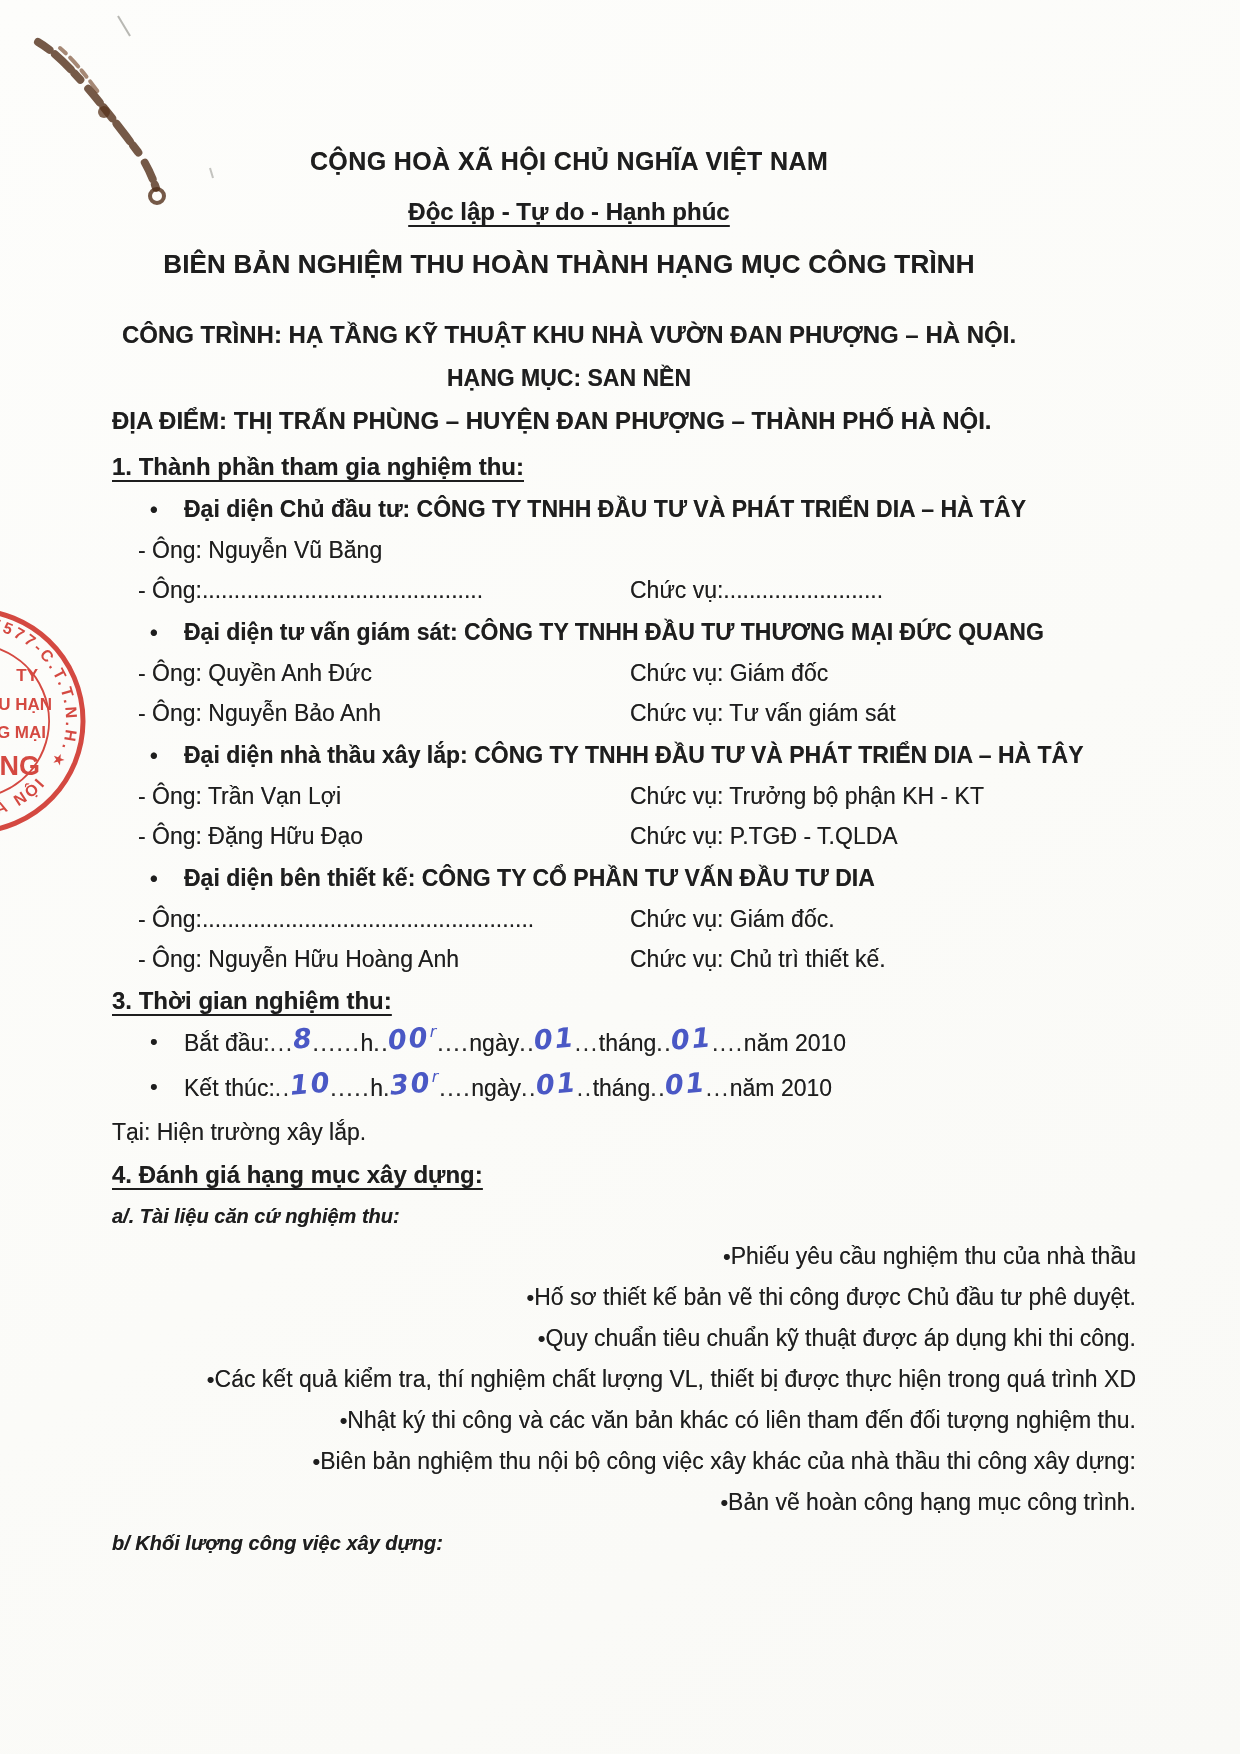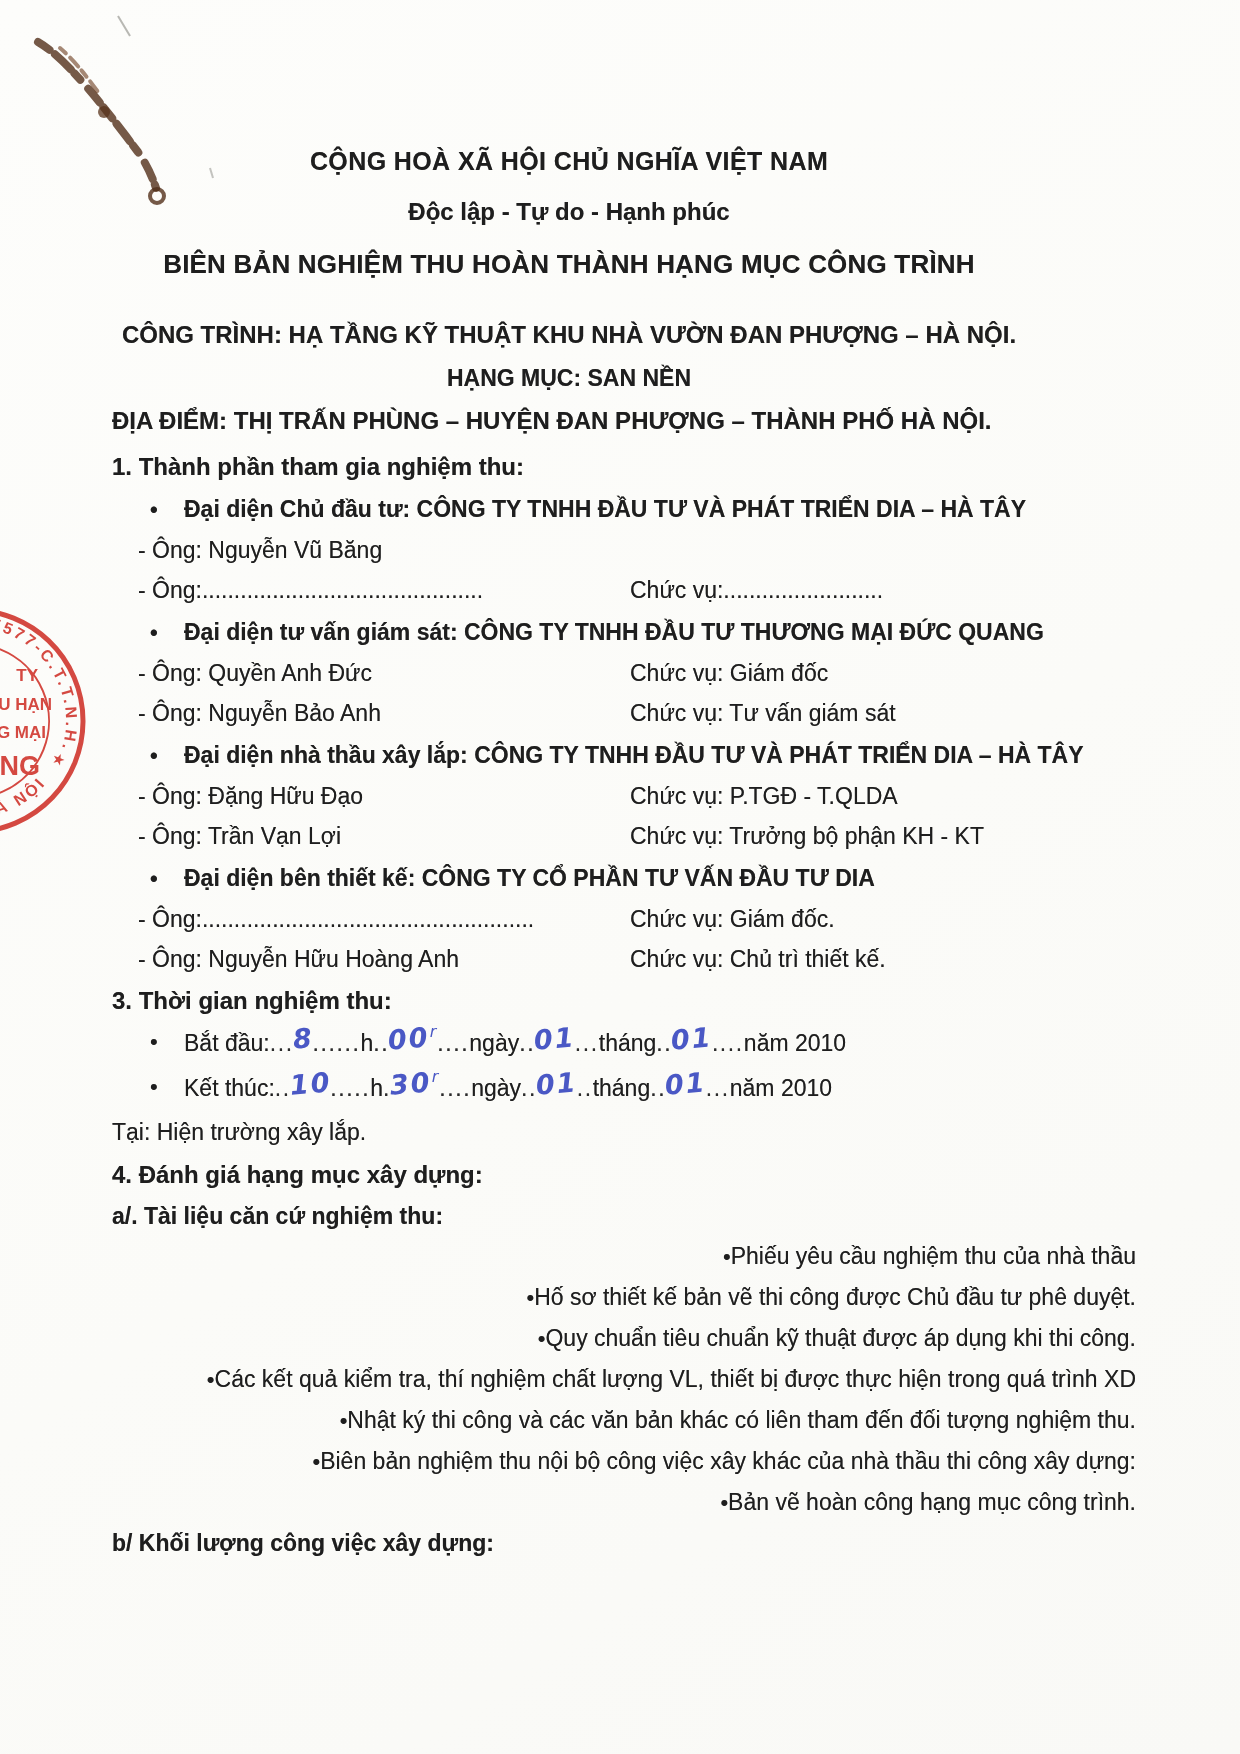--- a/index.html
+++ b/index.html
@@ -12,21 +12,21 @@
     overflow:hidden; color:#1e1e1e;
   }
 
   .content {
     position:absolute; inset:0;
     padding:146px 104px 0 112px;
     text-shadow:0 0 0.6px rgba(25,25,25,.55);
   }
 
   .bold { font-weight:bold; }
-  .u { text-decoration-thickness:2.2px; text-underline-offset:5px;text-align:right; }
+  .u { text-decoration:underline; text-decoration-thickness:2.2px; text-underline-offset:5px;text-align:right; }
 
   .doc-header { text-align:center; padding-right:110px; }
   .t1 { font-size:25px; line-height:30px; margin-bottom:21px; letter-spacing:.4px; }
   .t2 { font-size:24px; line-height:30px; margin-bottom:21px; }
   .t3 { font-size:26px; line-height:32px; margin-bottom:40px; letter-spacing:.2px; }
   .t4 { font-size:24px; line-height:30px; margin-bottom:14px; }
   .t5 { font-size:23px; line-height:28px; margin-bottom:14px; }
 
   .l-line { font-size:24px; line-height:30px; margin-bottom:16px; }
   .sec-head { font-size:24px; line-height:30px; margin-bottom:12px; }
@@ -45,21 +45,21 @@
     color:#4a58c5; font-size:27px; letter-spacing:2px;
     display:inline-block; transform:rotate(-5deg); position:relative; top:-3px;
     margin:0 -1px; text-shadow:none;
   }
   .seg-tick {
     color:#4a58c5; font-family:"DejaVu Sans", sans-serif; font-style:italic;
     font-size:16px; position:relative; top:-14px; margin:0 1px; text-shadow:none;
   }
   .plain-note { font-size:23px; line-height:28px; margin-bottom:14px; }
 
-  .sub-head { font-size:23px; line-height:28px; margin-bottom:12px; font-weight:bold; }
+  .sub-head { font-size:20px; line-height:28px; margin-bottom:12px; font-weight:bold;font-style:italic; }
   .doc-bullets { list-style:none;text-align:right; }
   .doc-bullets li { font-size:23px; line-height:28px; margin-bottom:12px; padding-left:38px; }
 
   .stamp { position:absolute; left:0; top:590px; opacity:.93; }
   .smudge { position:absolute; left:0; top:0; }
 </style>
 </head>
 <body>
 
 <div class="page">
@@ -126,26 +126,26 @@
         <div class="member-row">
           <span class="m-left">- Ông: Quyền Anh Đức</span>
           <span class="m-right">Chức vụ: Giám đốc</span>
         </div>
         <div class="member-row">
           <span class="m-left">- Ông: Nguyễn Bảo Anh</span>
           <span class="m-right">Chức vụ: Tư vấn giám sát</span>
         </div>
         <div class="party-head"><span class="bullet">•</span><span class="party-role">Đại diện nhà thầu xây lắp: </span><span class="party-company">CÔNG TY TNHH ĐẦU TƯ VÀ PHÁT TRIỂN DIA – HÀ TÂY</span></div>
         <div class="member-row">
+          <span class="m-left">- Ông: Trần Vạn Lợi</span>
+          <span class="m-right">Chức vụ: Trưởng bộ phận KH - KT</span>
+        </div>
+        <div class="member-row">
           <span class="m-left">- Ông: Đặng Hữu Đạo</span>
           <span class="m-right">Chức vụ: P.TGĐ - T.QLDA</span>
-        </div>
-        <div class="member-row">
-          <span class="m-left">- Ông: Trần Vạn Lợi</span>
-          <span class="m-right">Chức vụ: Trưởng bộ phận KH - KT</span>
         </div>
         <div class="party-head"><span class="bullet">•</span><span class="party-role">Đại diện bên thiết kế: </span><span class="party-company">CÔNG TY CỔ PHẦN TƯ VẤN ĐẦU TƯ DIA</span></div>
         <div class="member-row">
           <span class="m-left">- Ông:....................................................</span>
           <span class="m-right">Chức vụ: Giám đốc.</span>
         </div>
         <div class="member-row">
           <span class="m-left">- Ông: Nguyễn Hữu Hoàng Anh</span>
           <span class="m-right">Chức vụ: Chủ trì thiết kế.</span>
         </div>

